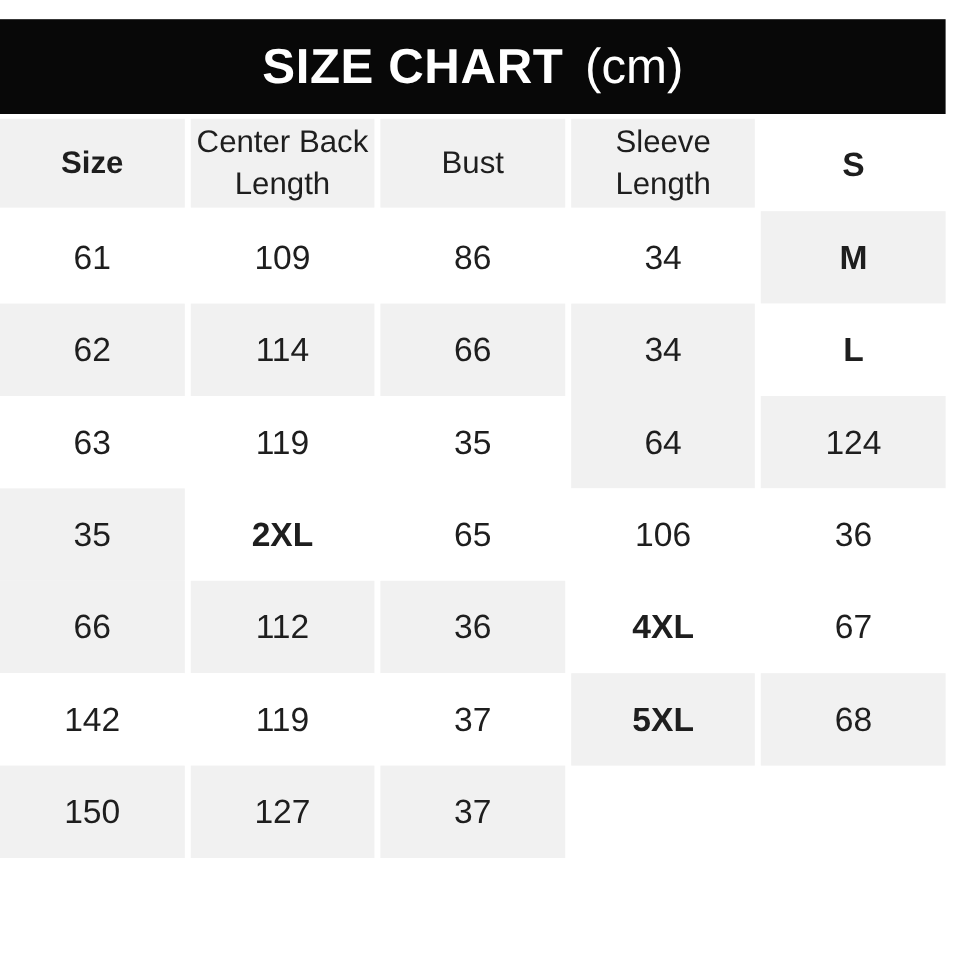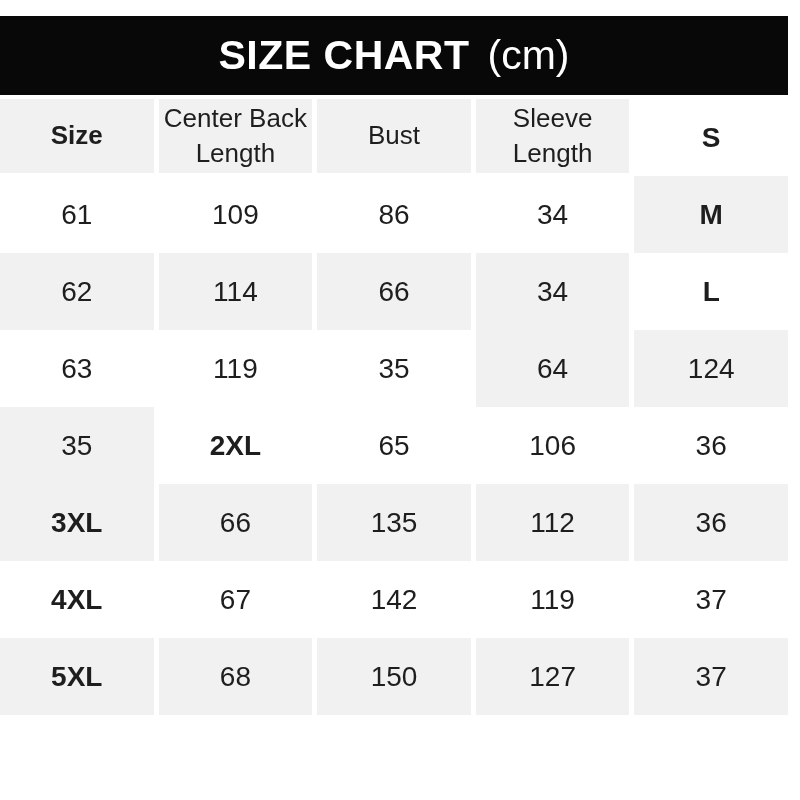--- a/index.html
+++ b/index.html
@@ -94,23 +94,21 @@
       <div class="cell">63</div>
       <div class="cell">119</div>
       <div class="cell">35</div>
       <div class="cell alt">64</div>
       <div class="cell alt">124</div>
       <div class="cell alt">35</div>
       <div class="cell size-col">2XL</div>
       <div class="cell">65</div>
       <div class="cell">106</div>
       <div class="cell">36</div>
-      <div class="cell alt size-col">3XL</div>
       <div class="cell alt">66</div>
-      <div class="cell alt">135</div>
       <div class="cell alt">112</div>
       <div class="cell alt">36</div>
       <div class="cell size-col">4XL</div>
       <div class="cell">67</div>
       <div class="cell">142</div>
       <div class="cell">119</div>
       <div class="cell">37</div>
       <div class="cell alt size-col">5XL</div>
       <div class="cell alt">68</div>
       <div class="cell alt">150</div>

